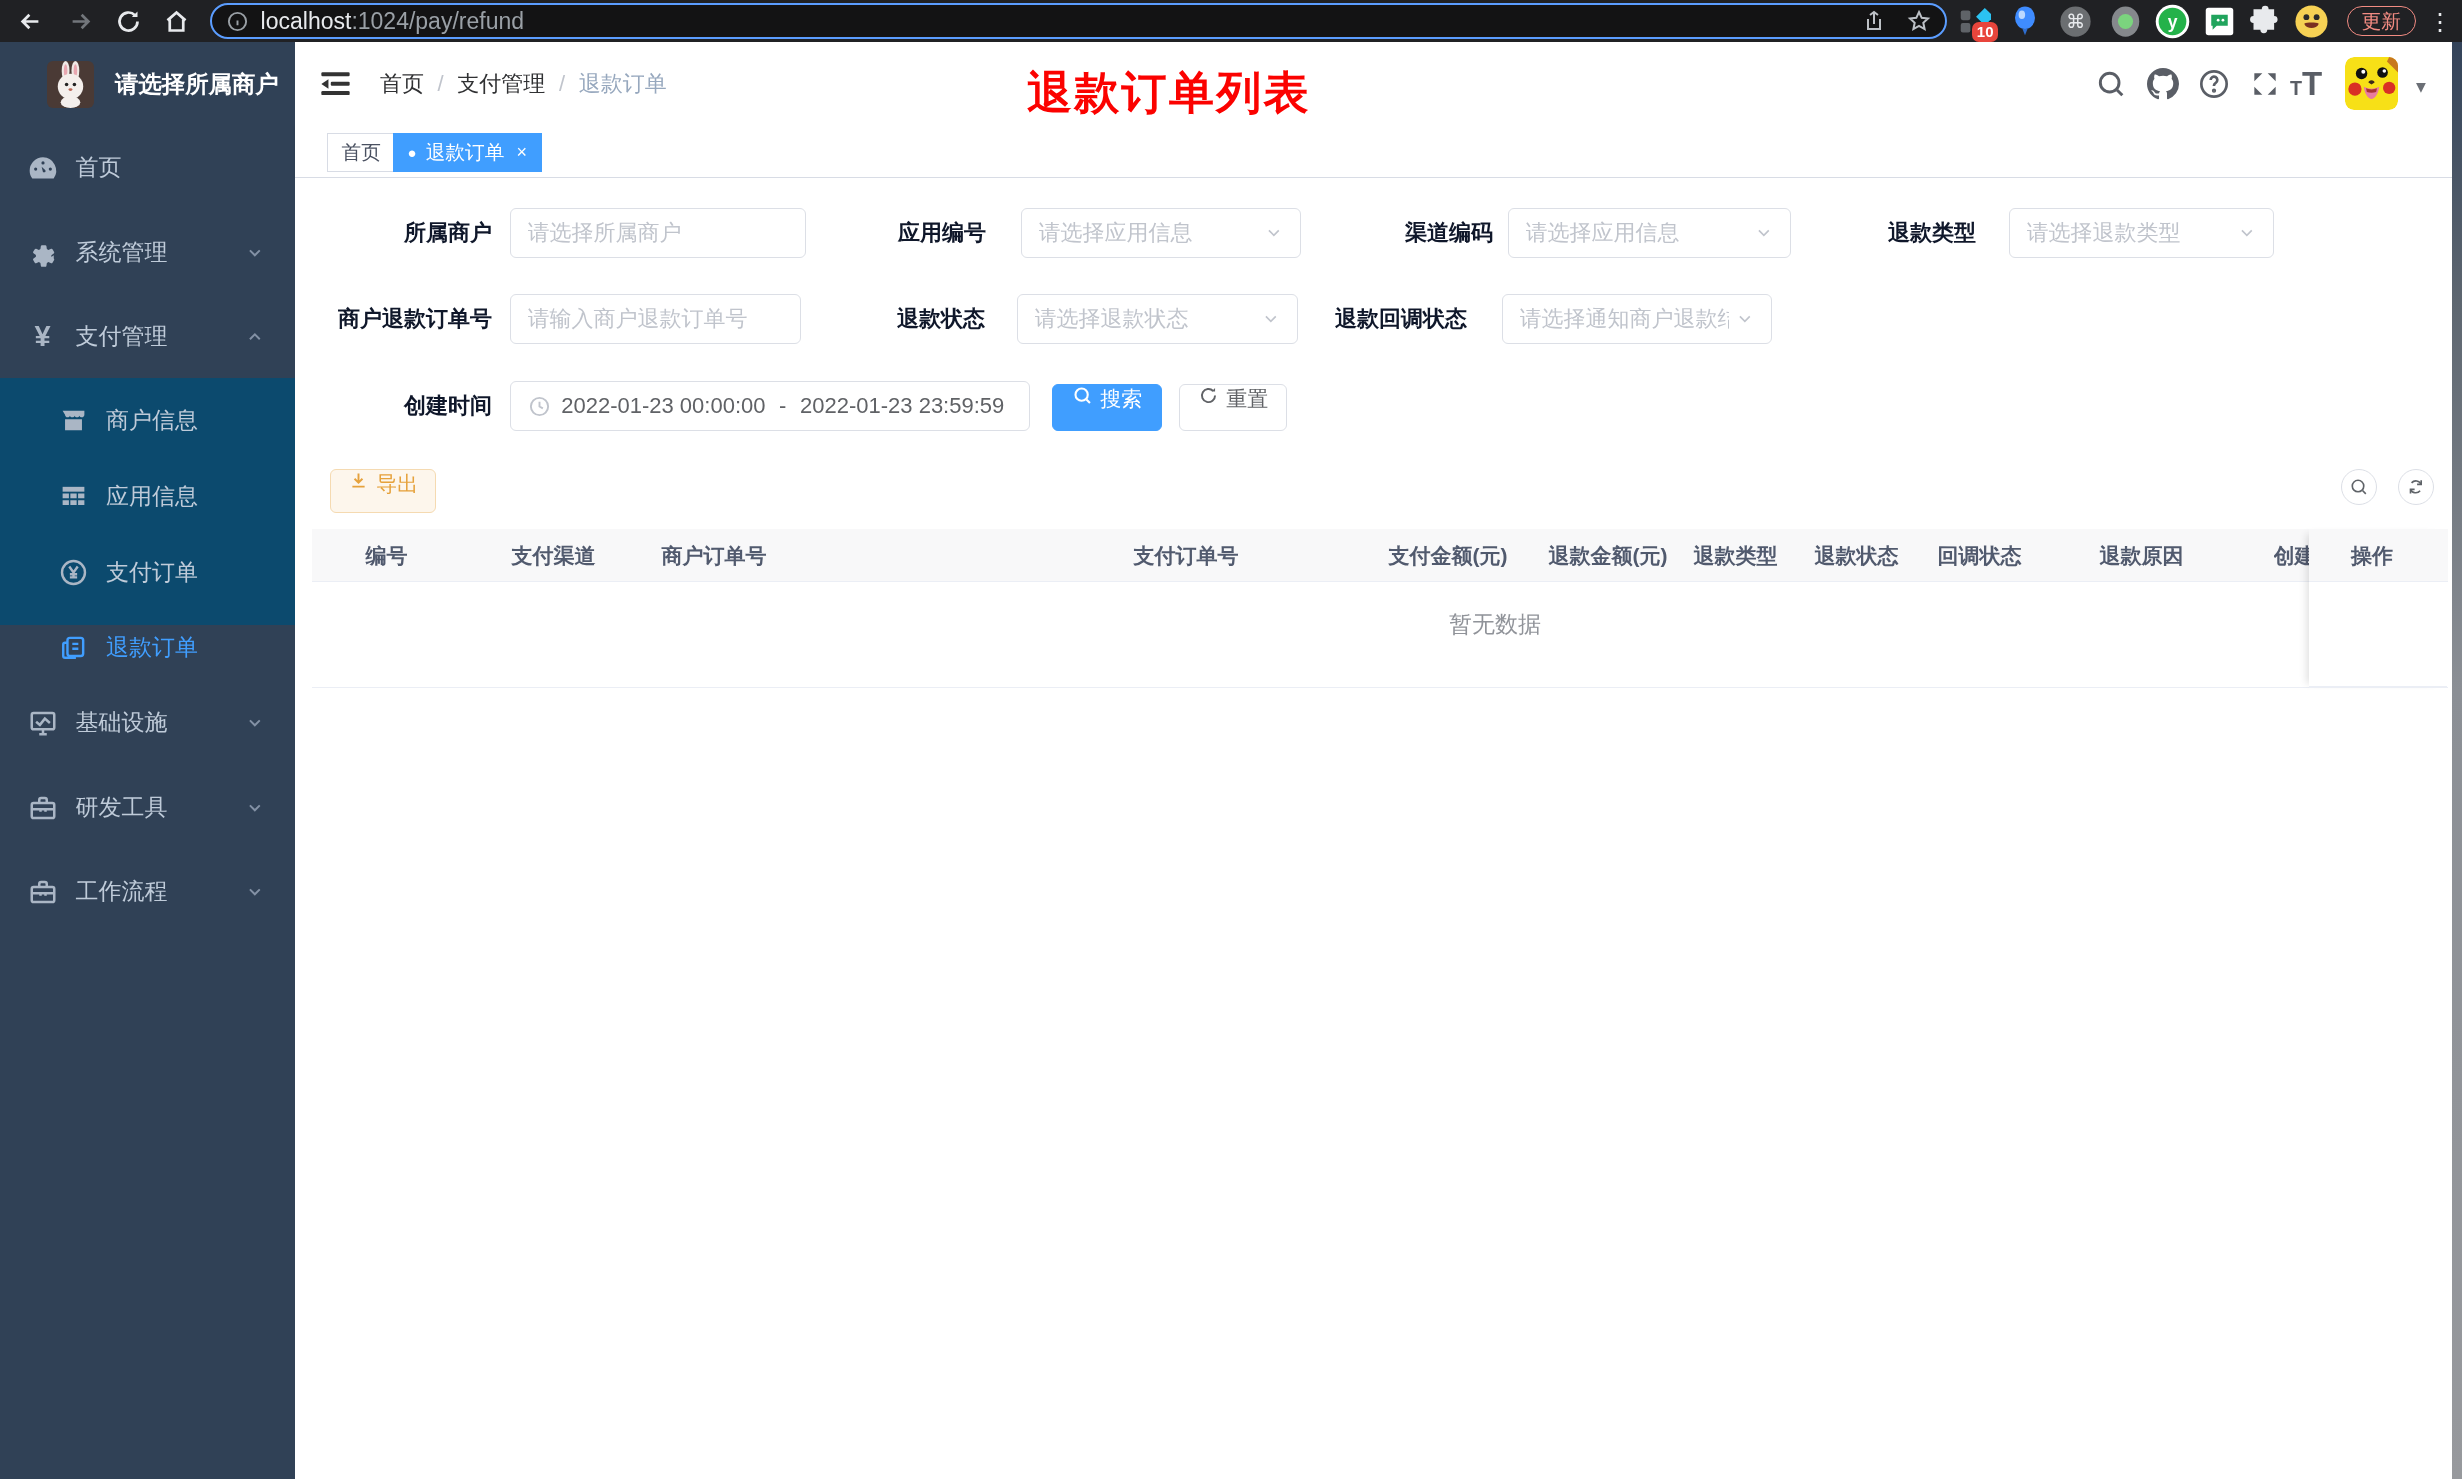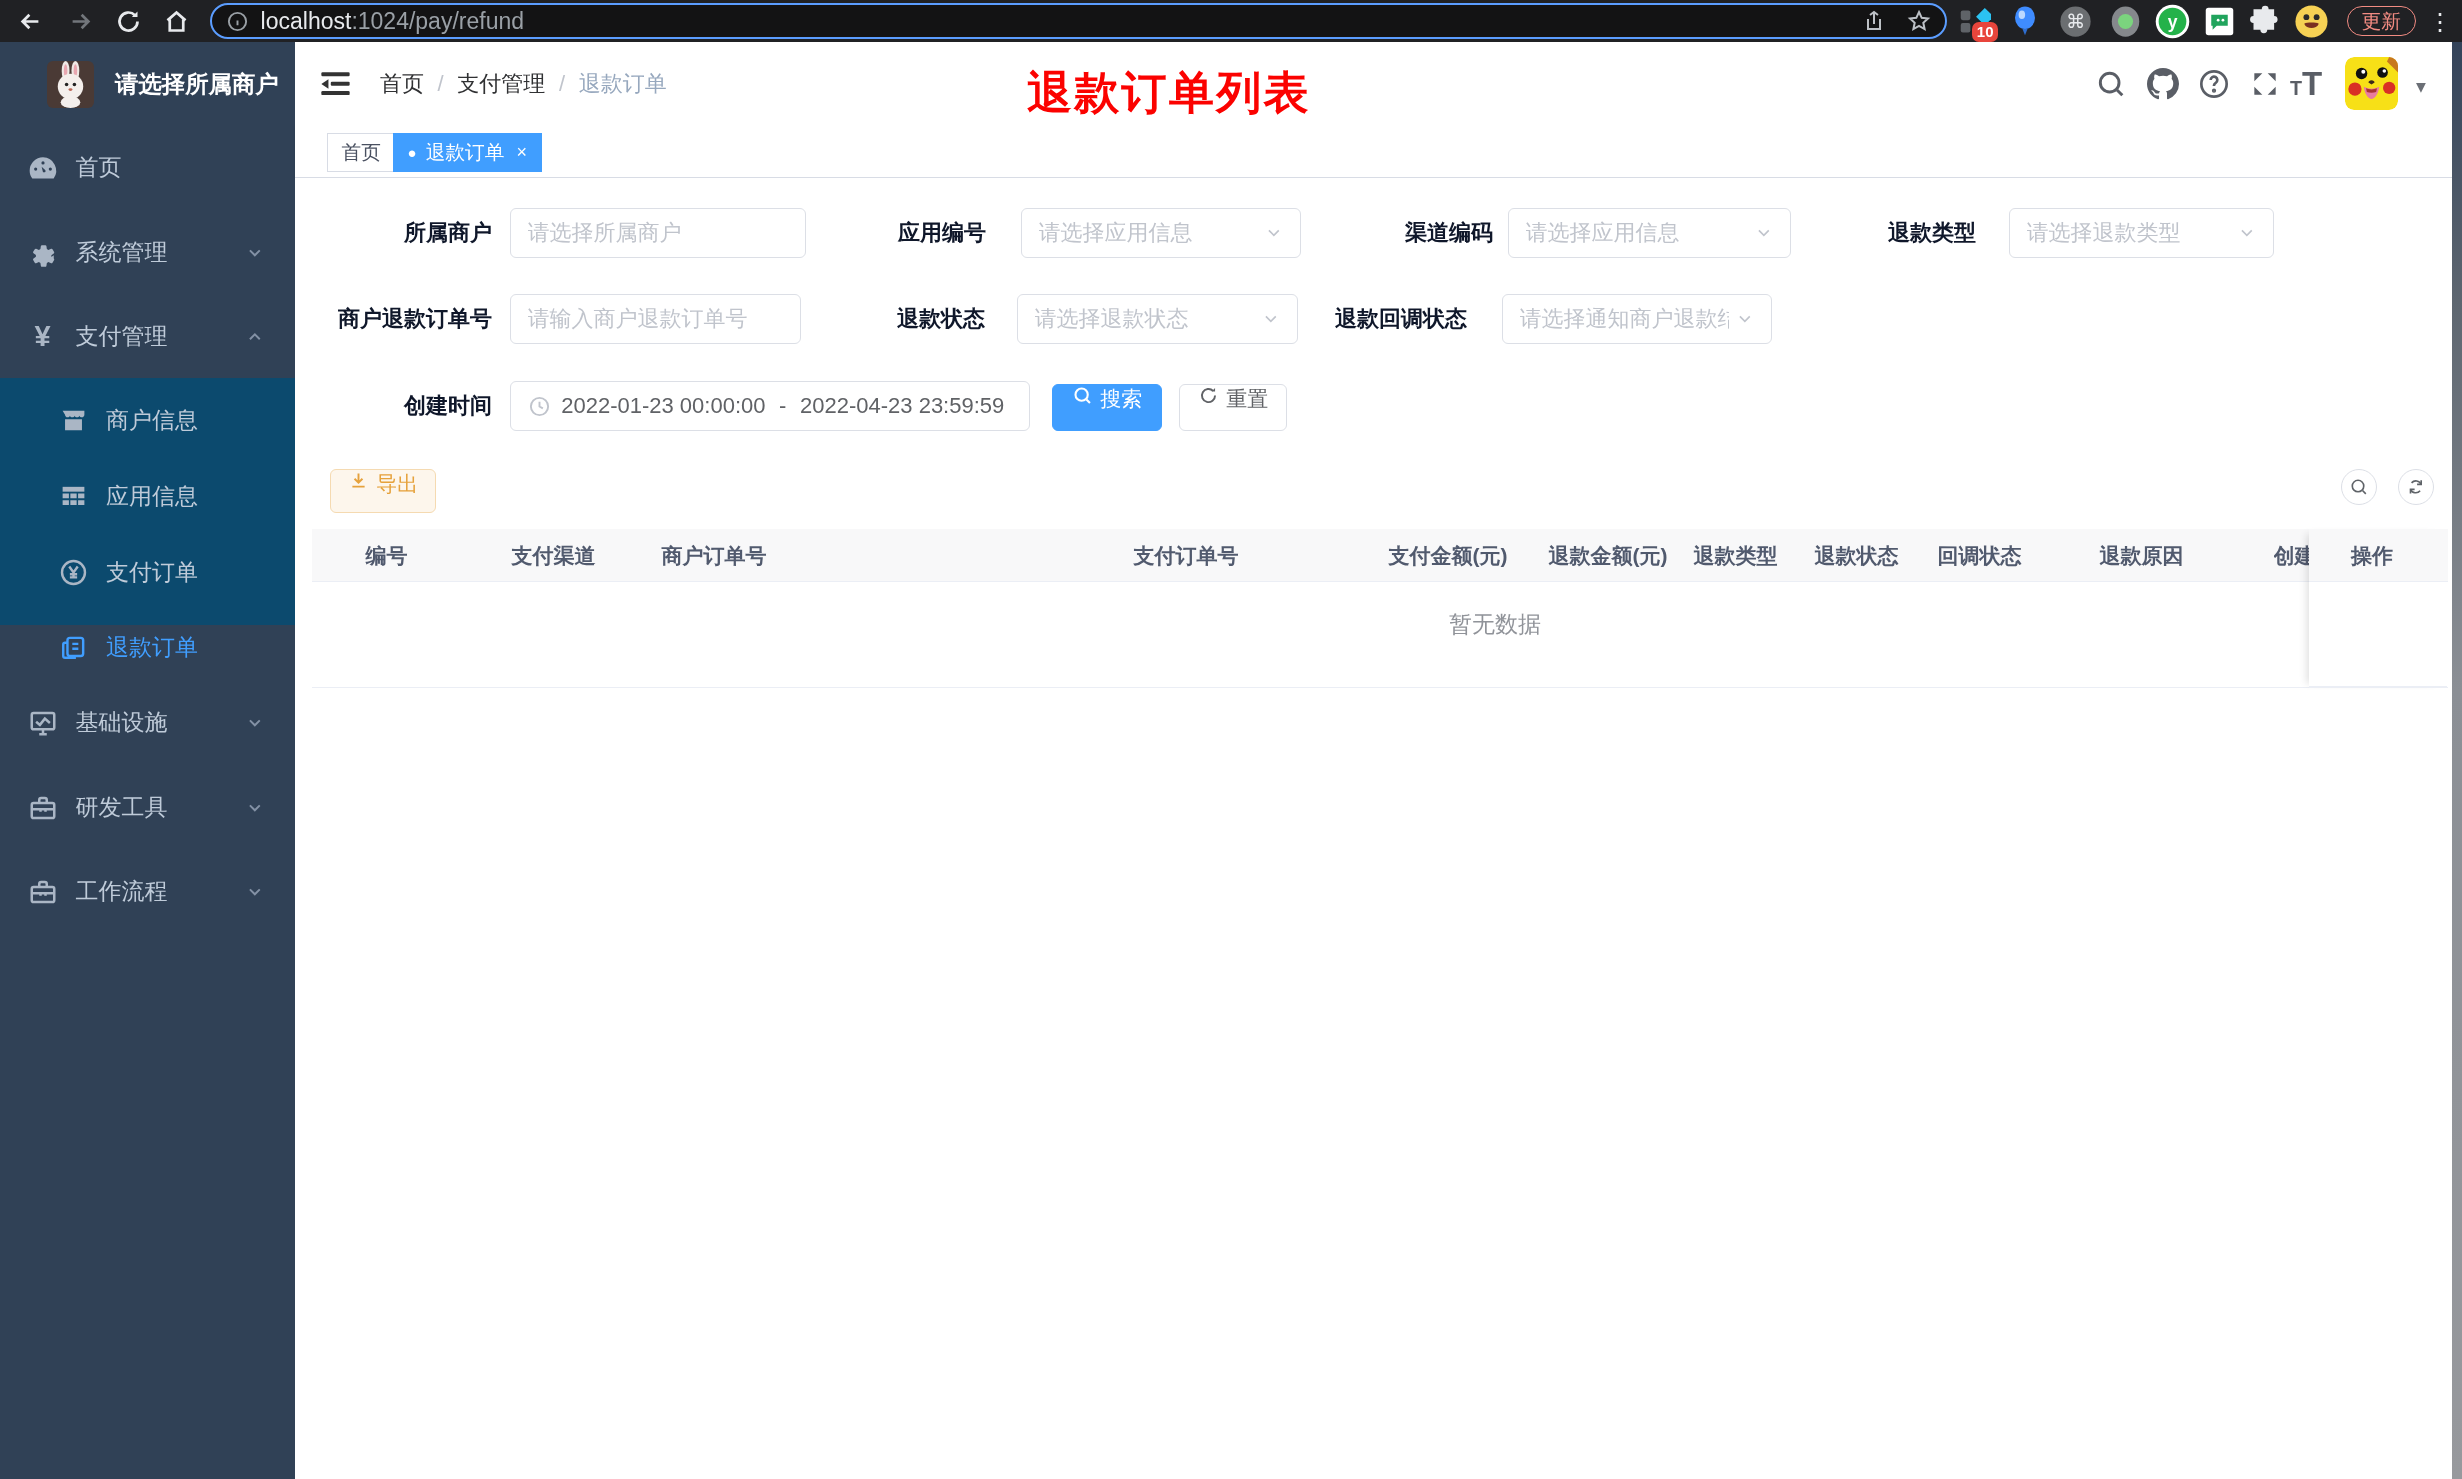--- a/index.html
+++ b/index.html
@@ -439,21 +439,21 @@
       </div>
 
       <div class="f-label" style="left:0;top:203px;width:197px">创建时间</div>
       <div class="f-field" style="left:215px;top:203px;width:520px">
         <svg class="date-ic" viewBox="0 0 24 24" fill="none" stroke="currentColor" stroke-width="2">
             <circle cx="12" cy="12" r="9"></circle>
             <path d="M12 7v5l3.5 2"></path>
           </svg>
         <span class="dt" style="max-width:224px">2022-01-23 00:00:00</span>
         <span class="dt-sep">-</span>
-        <span class="dt" style="max-width:218px">2022-04-23 23:59:59</span>
+        <span class="dt" style="max-width:218px">2022-01-23 23:59:59</span>
       </div>
       <div class="btn btn-primary" style="left:757px;top:206px;width:110px">
         <svg viewBox="0 0 24 24" fill="none" stroke="currentColor" stroke-width="2.4">
             <circle cx="11" cy="11" r="7"></circle>
             <path d="m16.5 16.5 4 4"></path>
           </svg>
         <span>搜索</span>
       </div>
       <div class="btn btn-plain" style="left:884px;top:206px;width:108px">
         <svg viewBox="0 0 24 24" fill="none" stroke="currentColor" stroke-width="2.2">

